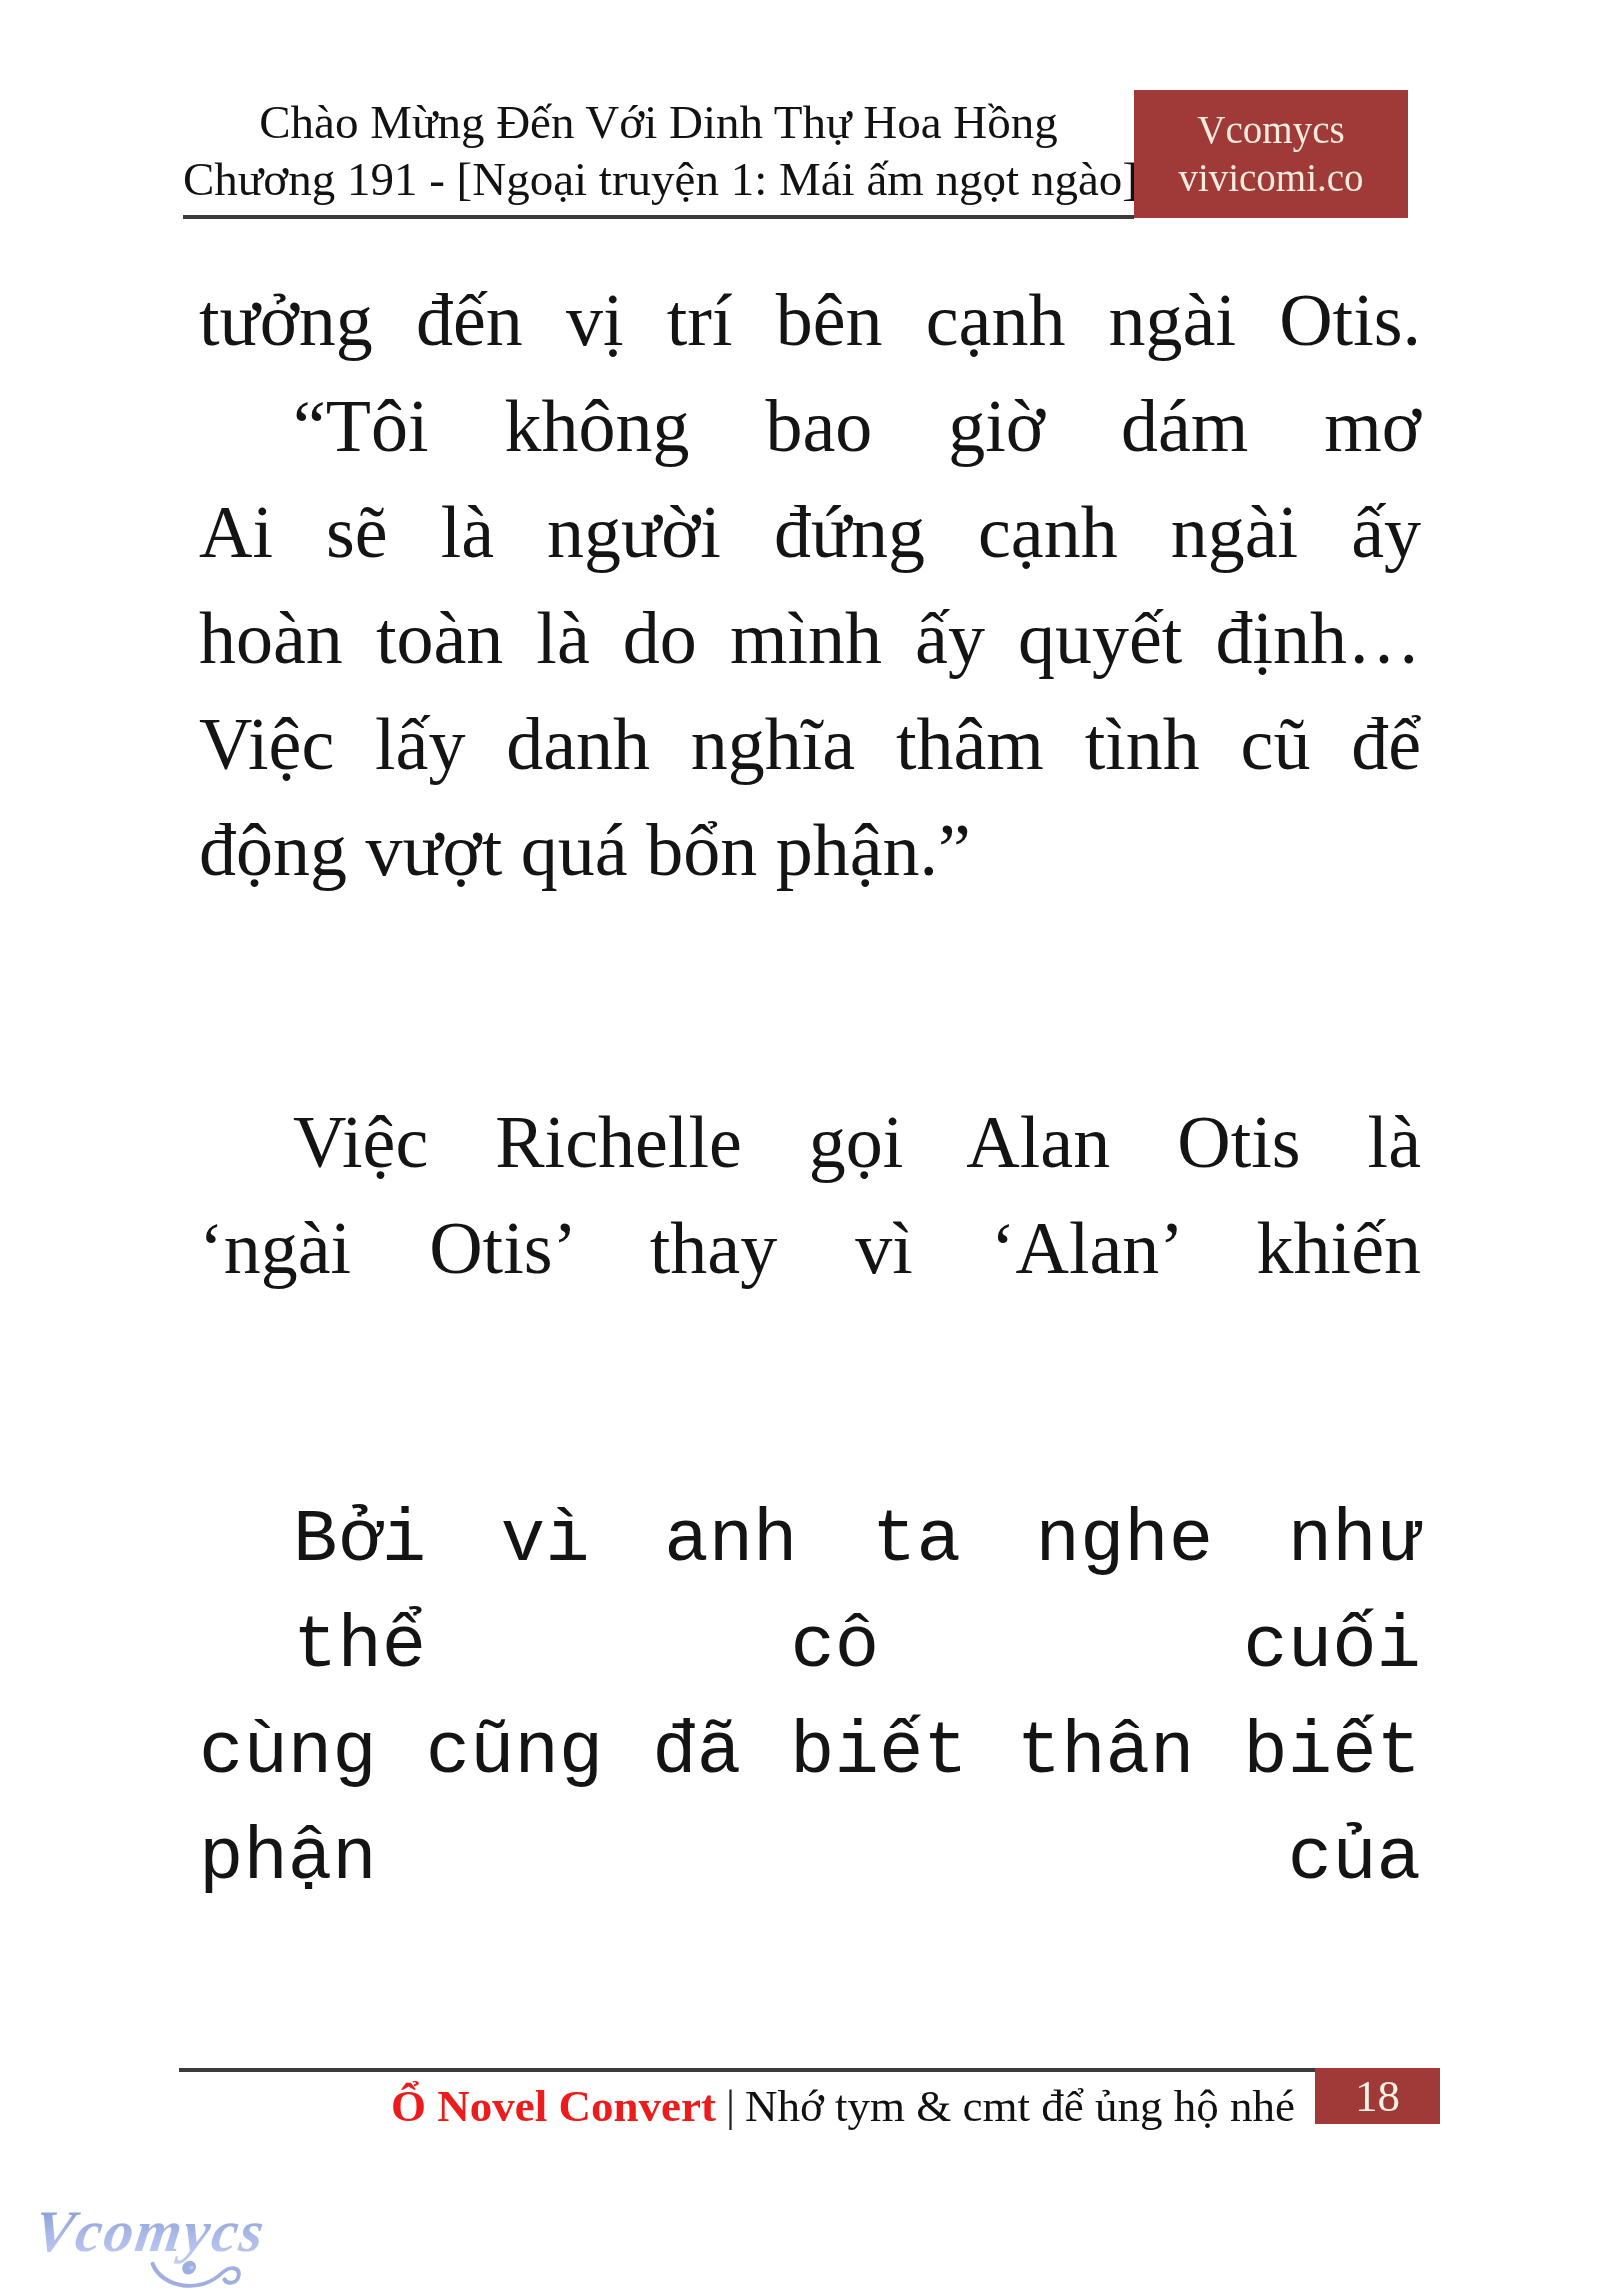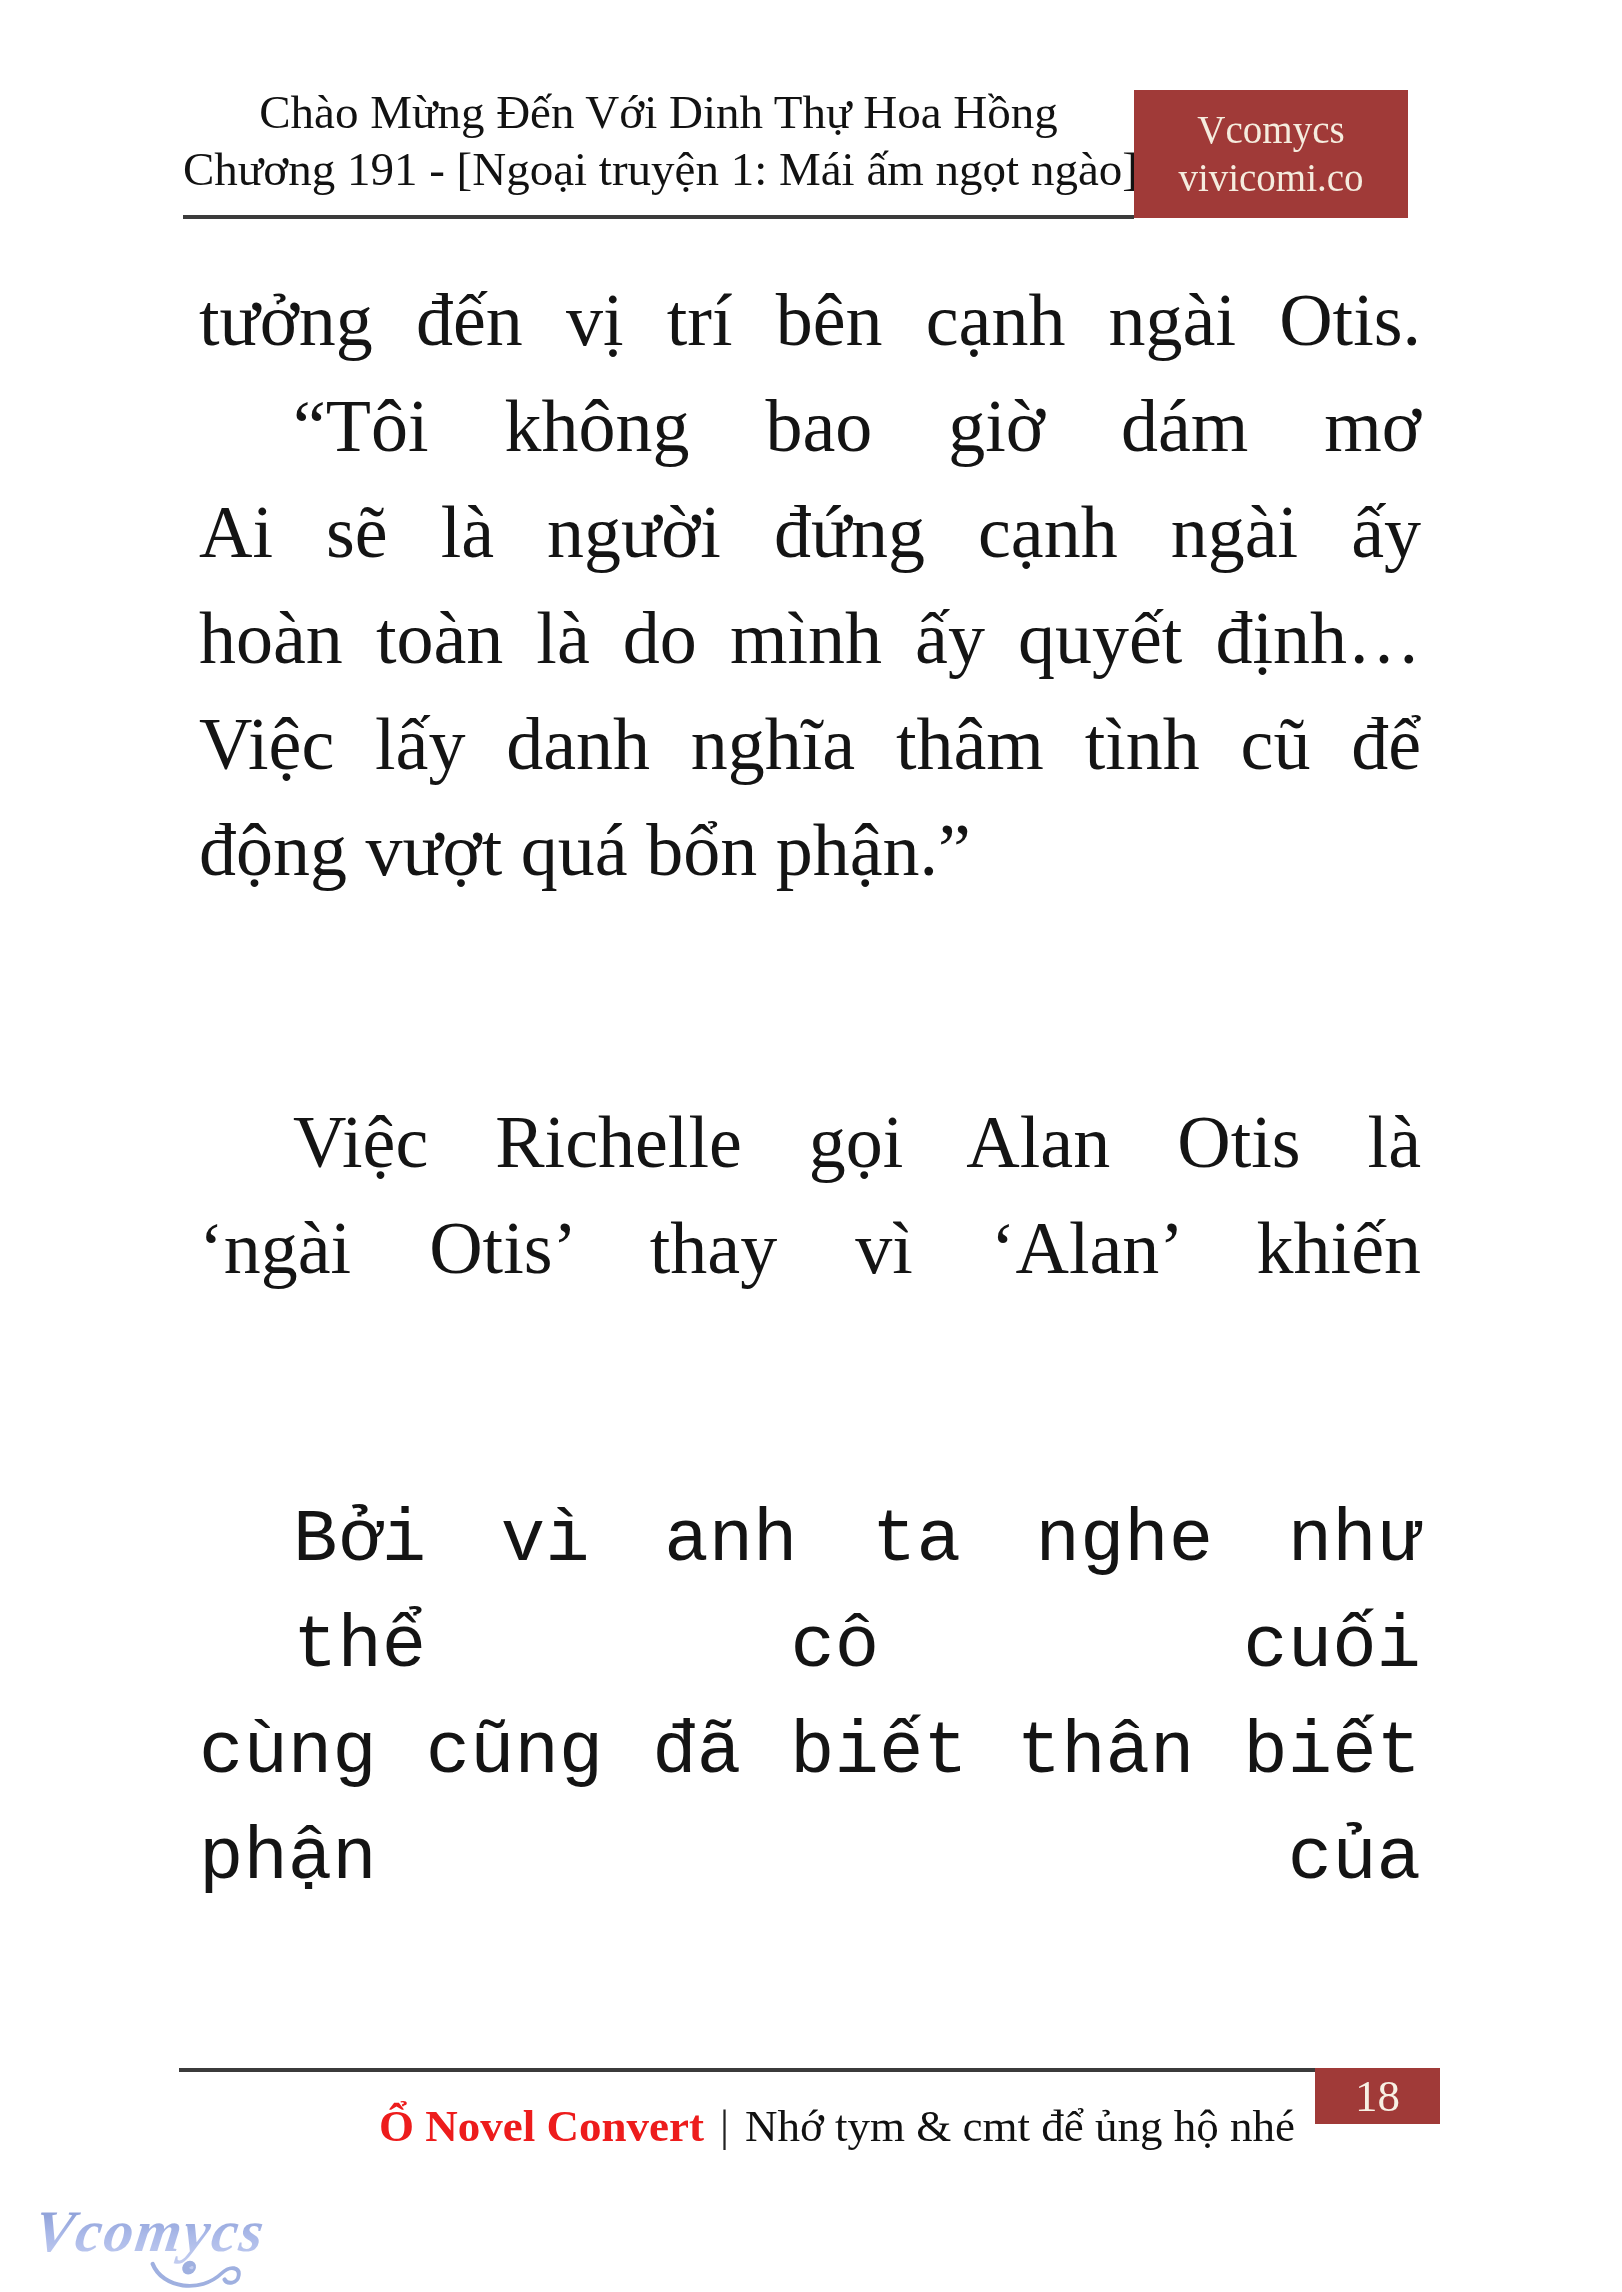--- a/index.html
+++ b/index.html
@@ -10,21 +10,21 @@
     margin: 0 auto;
     background: #ffffff;
     overflow: hidden;
     font-family: "Liberation Serif", "DejaVu Serif", serif;
     color: #161616;
   }
 
   
   .header-block {
     position: absolute;
-    left: 183px; top: 84px; width: 951px;
+    left: 183px; top: 94px; width: 951px;
     text-align: center;
     font-size: 47px;
     line-height: 57px;
     color: #121212;
     white-space: nowrap;
   }
   .brand-box {
     position: absolute;
     left: 1134px; top: 90px;
     width: 274px; height: 128px;
@@ -63,26 +63,25 @@
     width: 1137px; height: 3.9px;
     background: #3b3b3b;
   }
   .footer-text {
     position: absolute;
     left: 179px; top: 2078px;
     width: 1116px;
     display: flex;
     justify-content: flex-end;
     align-items: baseline;
-    gap: 16px;
+    gap: 10px;
     font-size: 45px;
     line-height: 57px;
     color: #111111;
     white-space: nowrap;
-    margin-top: 20px;
   }
   .footer-brand { color: #ed1c1c; font-weight: bold; }
   .footer-sep { color: #222; font-weight: normal; }
   .page-number-box {
     position: absolute;
     left: 1315px; top: 2068px;
     width: 125px; height: 56px;
     background: #a03a38;
     display: flex; align-items: center; justify-content: center;
     color: #f7f1e4;

